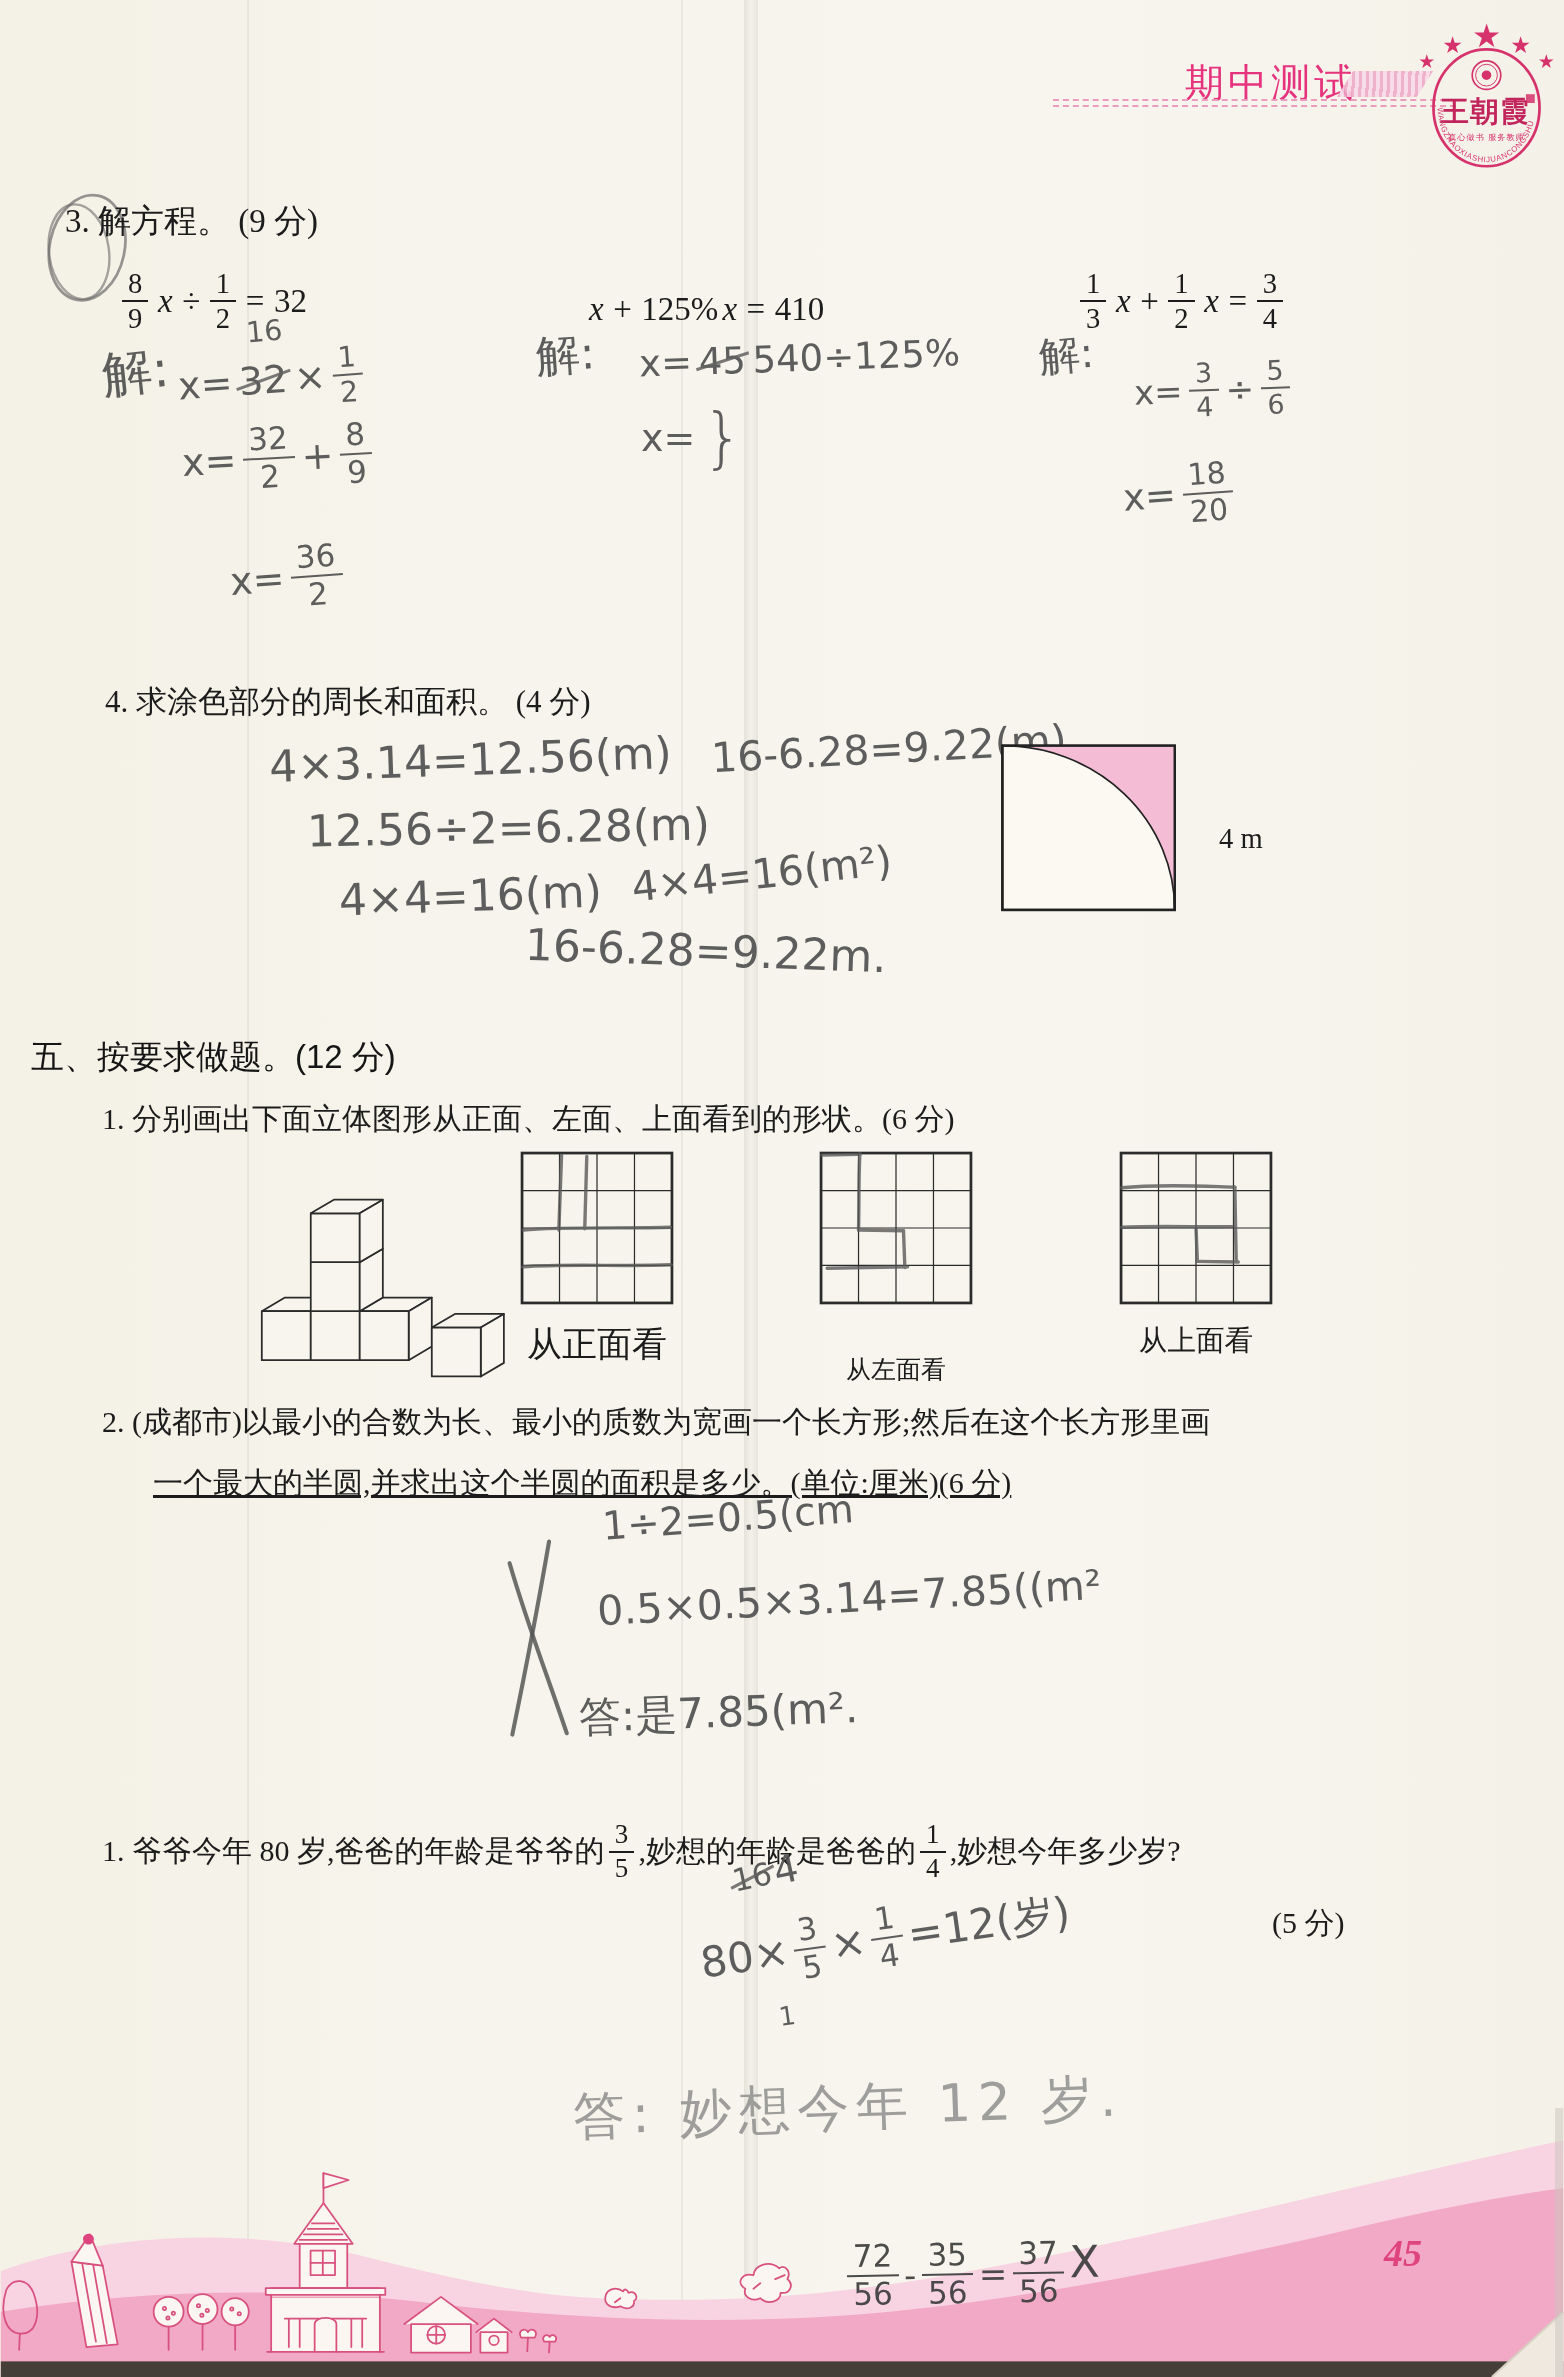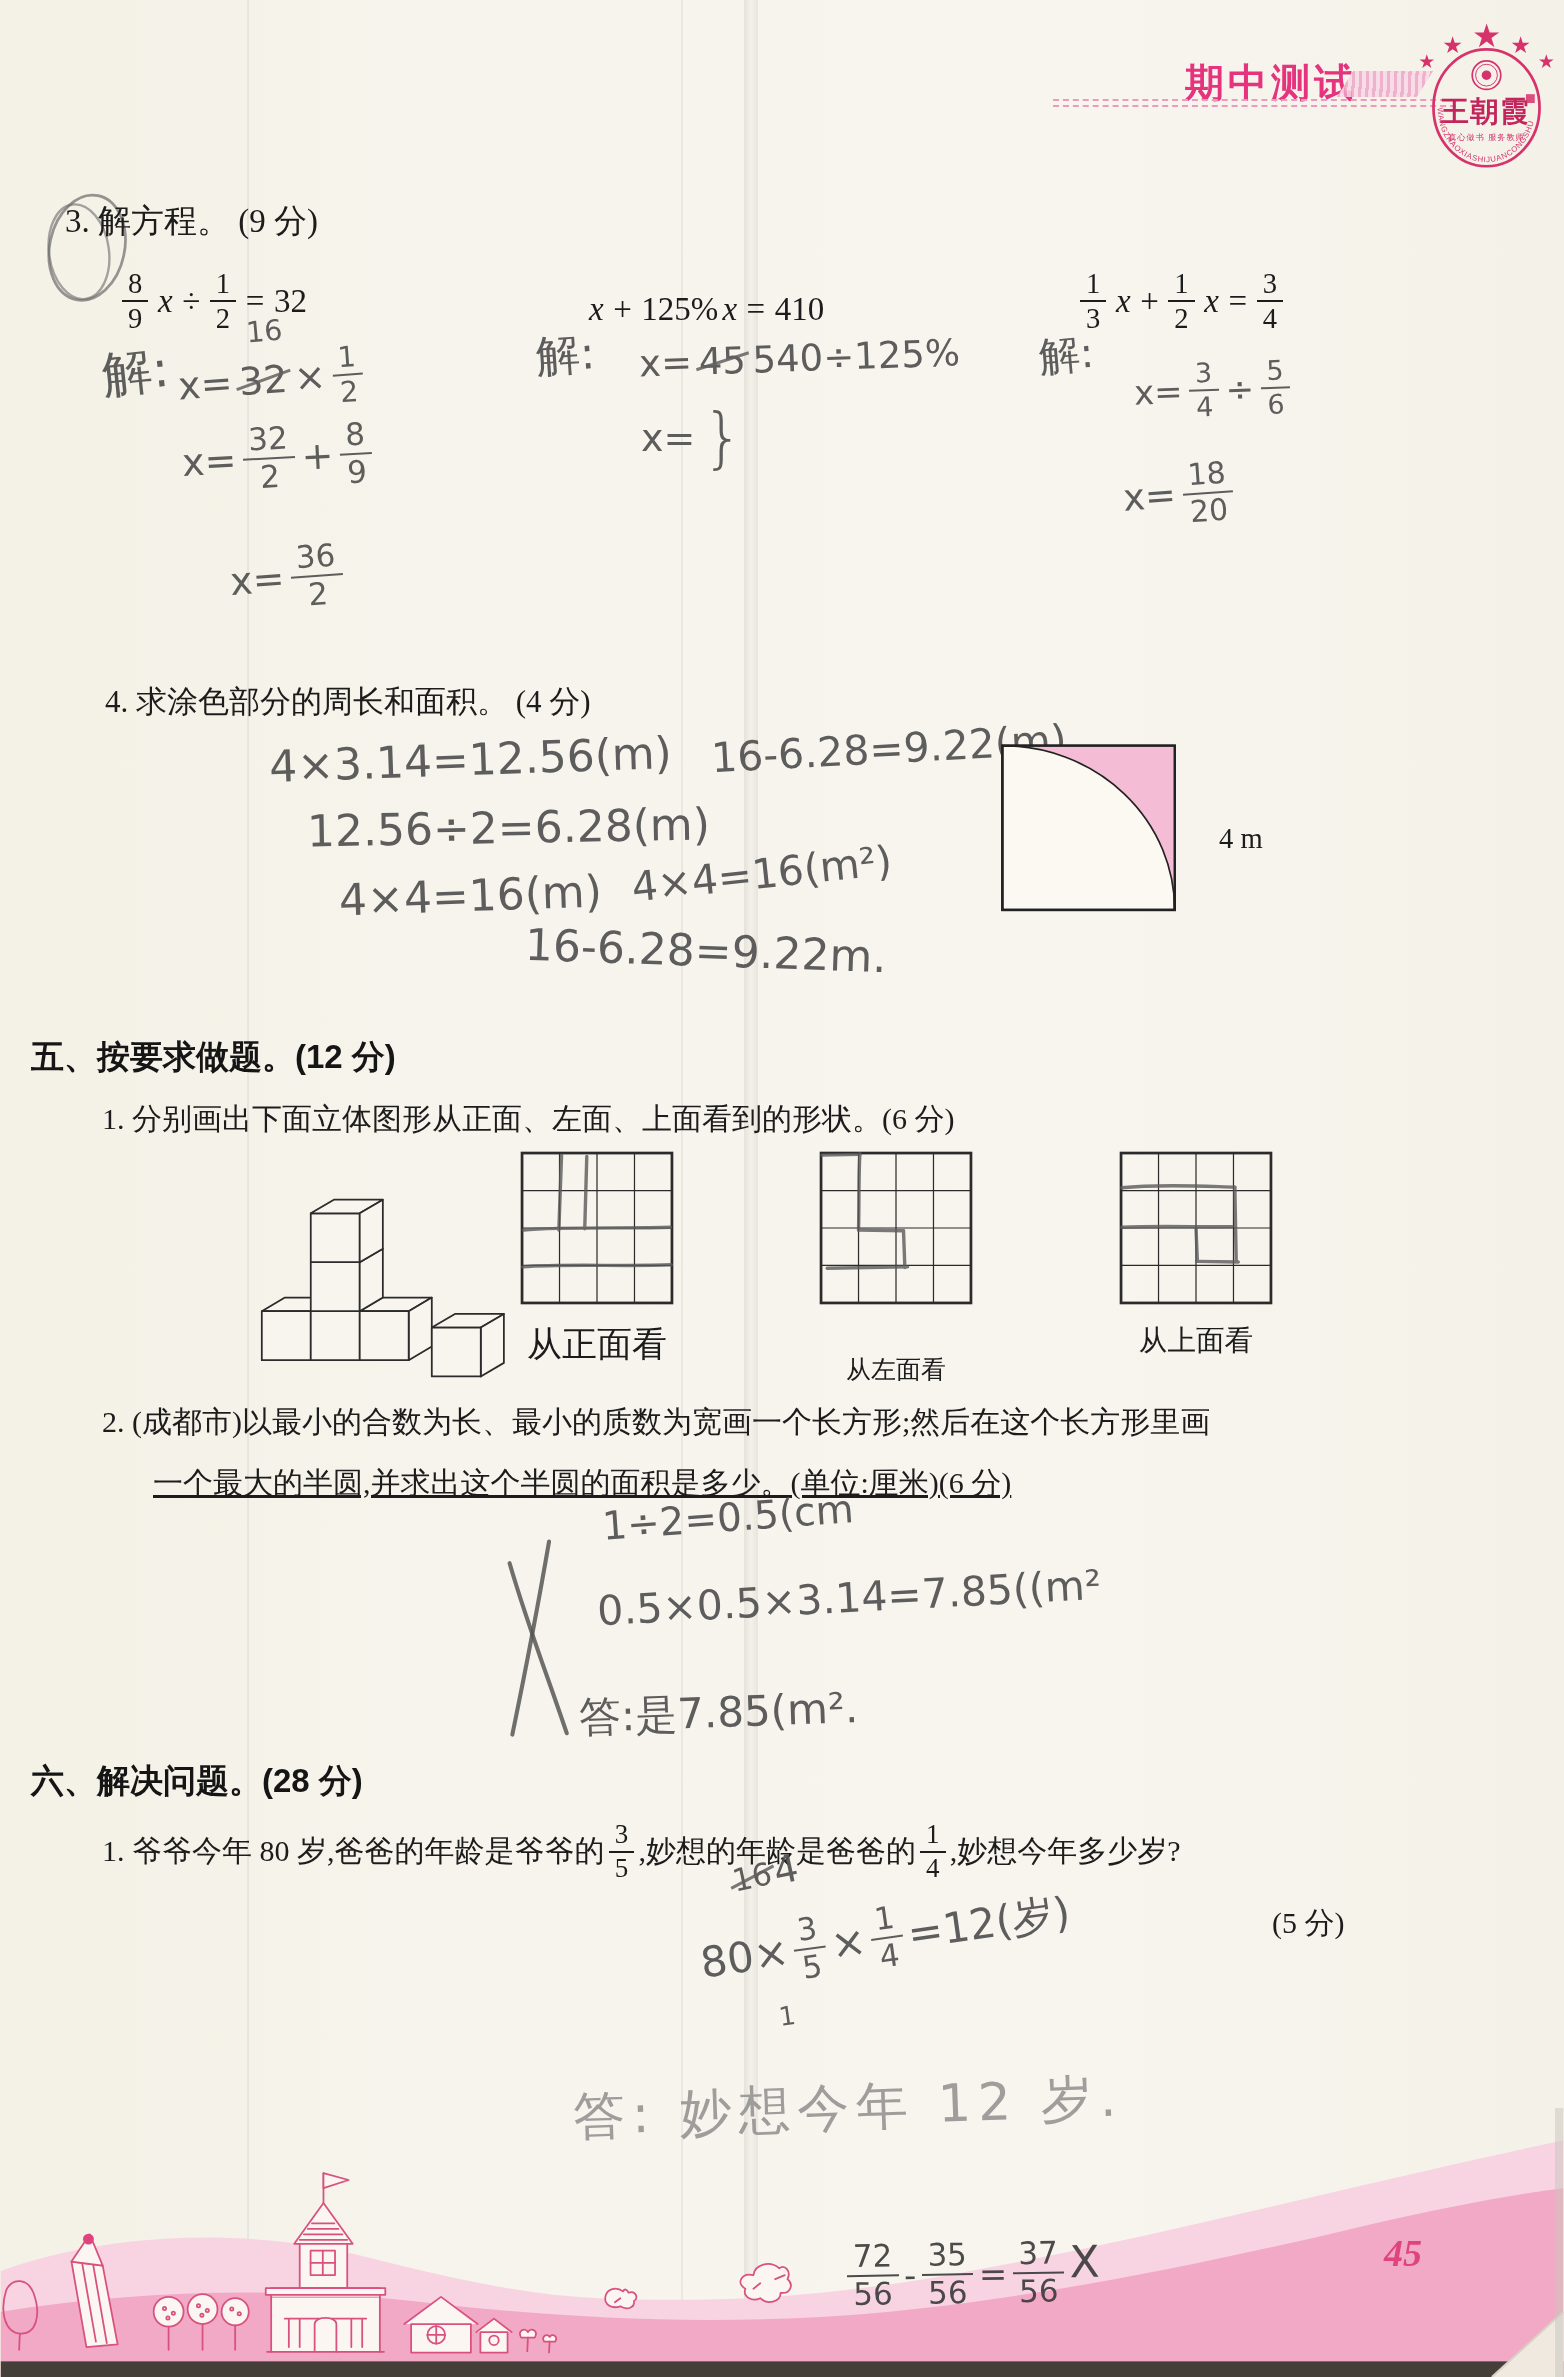--- a/index.html
+++ b/index.html
@@ -1,19 +1,19 @@
 <!DOCTYPE html>
 <html style="font-size:11px"><head>
 <meta charset="utf-8">
 <style>
   html,body{margin:0;padding:0;background:#888;}
   .page{position:relative;width:1564px;height:2377px;background:linear-gradient(90deg,#f4f1e6 0%,#f6f4ec 30%,#f7f5ee 70%,#f4f1e8 100%);overflow:hidden;font-family:"Liberation Serif","DejaVu Serif",serif;}
   .abs{position:absolute;}
   .print{font-family:"Liberation Serif","DejaVu Serif",serif;color:#1c1c1c;}
-  .heiti{font-family:"Liberation Sans","DejaVu Sans",sans-serif;font-weight:bold;color:#151515;}
+  .heiti{font-family:"Liberation Sans","DejaVu Sans",sans-serif;font-weight:normal;color:#151515;}
   .pink{color:#e5337d;}
   .hw{font-family:"DejaVu Sans","Liberation Sans",sans-serif;color:#515151;opacity:.92;}
   .hw.faint{color:#8f8f8f;opacity:.85;}
   .eqrow{display:flex;align-items:center;gap:9.5px;}
   .frac{display:inline-block;vertical-align:middle;text-align:center;line-height:1.02;}
   .frac .fn{display:block;border-bottom:2px solid currentColor;padding:0 6.1px 2px;}
   .frac .fd{display:block;padding-top:2px;}
   .mi{font-style:italic;}
   .crossed{position:relative;display:inline-block;}
   .crossed::after{content:"";position:absolute;left:-4.1px;right:-4.1px;top:46%;border-top:3.4px solid #565656;transform:rotate(-16deg);opacity:.85;}
@@ -260,21 +260,20 @@
   <div class="abs print" style="left:102px;top:1402px;font-size:30px;">2. (成都市)以最小的合数为长、最小的质数为宽画一个长方形;然后在这个长方形里画</div>
   <div class="abs print" style="left:153px;top:1463px;font-size:30px;text-decoration:underline;">一个最大的半圆,并求出这个半圆的面积是多少。(单位:厘米)(6 分)</div>
   <div class="abs hw" style="left:602px;top:1495px;font-size:39px;transform:rotate(-4deg);">1÷2=0.5(cm</div>
   <div class="abs hw" style="left:597px;top:1574px;font-size:41px;transform:rotate(-3deg);">0.5×0.5×3.14=7.85((m²</div>
   <svg class="abs" style="left:500px;top:1536px;" width="75" height="204" viewBox="0 0 110 300">
     <path d="M72,8 C58,90 40,185 18,292" stroke="#565656" stroke-width="6" fill="none" stroke-linecap="round" opacity=".85"></path>
     <path d="M14,40 C40,130 72,212 98,290" stroke="#565656" stroke-width="6" fill="none" stroke-linecap="round" opacity=".85"></path>
   </svg>
   <div class="abs hw" style="left:579px;top:1685px;font-size:42px;transform:rotate(-2deg);">答:是7.85(m².</div>
 
-  <div class="abs heiti" style="left:31px;top:1759px;font-size:33px;">六、解决问题。(28 分)</div>
   <div class="abs print eqrow" style="left:102px;top:1821px;font-size:30px;gap:4.1px;">
     <span>1. 爷爷今年 80 岁,爸爸的年龄是爷爷的</span>
     <span class="frac" style="font-size:27px;">
         <span class="fn">3</span>
         <span class="fd">5</span>
       </span>
     <span>,妙想的年龄是爸爸的</span>
     <span class="frac" style="font-size:27px;">
         <span class="fn">1</span>
         <span class="fd">4</span>

